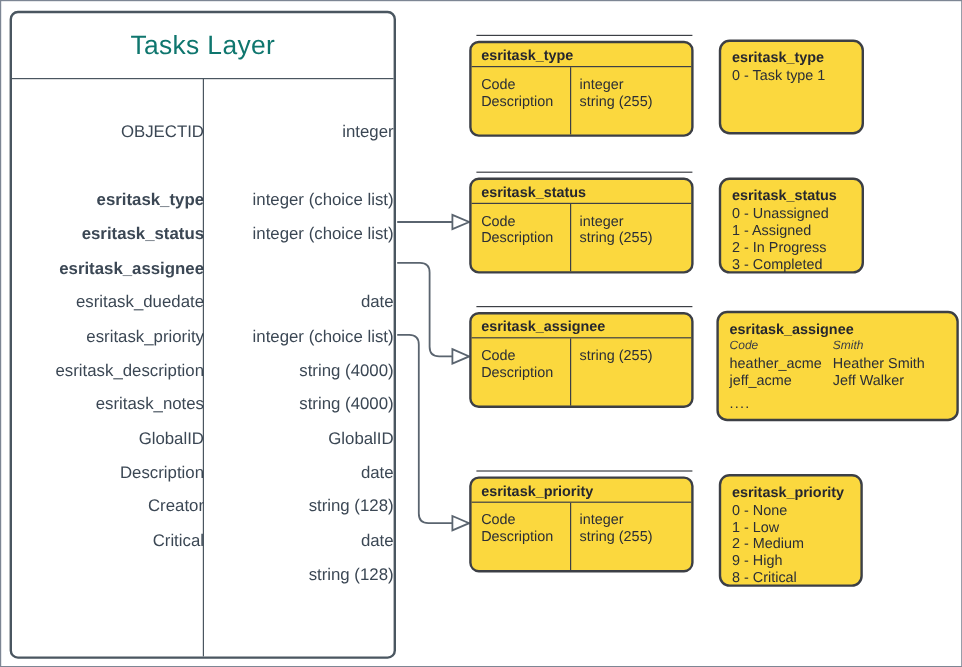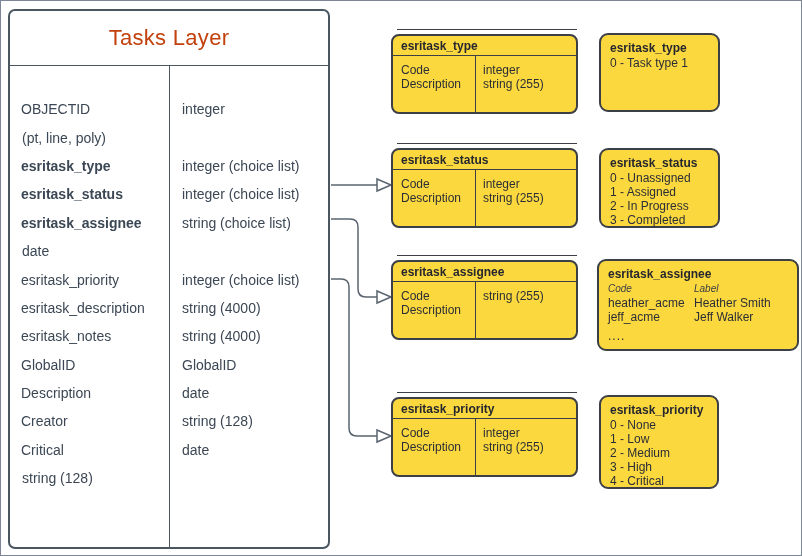--- a/index.html
+++ b/index.html
@@ -3,24 +3,24 @@
 <meta charset="utf-8">
 <style>
   * { margin:0; padding:0; box-sizing:border-box; }
   html,body { width:802px; height:556px; background:#ffffff; font-family:"Liberation Sans", sans-serif; }
   .canvas { position:relative; width:802px; height:556px; background:#ffffff; border:1px solid #7d8694; overflow:hidden; }
 
   
   .feature-table { position:absolute; left:7px; top:8px; width:322px; height:540px;
     background:#ffffff; border:2px solid #4a5660; border-radius:7px; }
   .feature-table .title { height:54px; display:flex; align-items:center; justify-content:center;
-    font-size:22px; color:#c2410c; letter-spacing:.3px; }
+    font-size:22px; color:#0f766e; letter-spacing:.3px; }
   .feature-table .header-divider { position:absolute; left:0; right:0; top:54px; border-top:1.5px solid #4a5660; }
   .feature-table .col-divider { position:absolute; left:159px; top:54px; bottom:0; border-left:1.5px solid #4a5660; }
-  .feature-rows { position:absolute; top:84px; left:0; right:0; }
+  .feature-rows { position:absolute; top:84px; left:0; right:0;text-align:right; }
   .frow { display:flex; height:28.4px; align-items:center; font-size:14px; color:#3b4754; }
   .frow .c1 { width:160px; padding-left:11px; }
   .frow .c2 { flex:1; padding-left:12px; }
   .frow.bold .c1 { font-weight:bold; }
 
   
   .fieldbox { position:absolute; width:187px; height:80px; background:#fbd83e;
     border:2px solid #3c3f45; border-radius:8px; color:#2b2e36; }
   .fieldbox .topline { position:absolute; left:4px; right:-1px; top:-7px; border-top:1.5px solid #3c3f45; }
   .fieldbox .fb-title { height:20px; padding:3px 8px 0 8px; font-size:12px; font-weight:bold;
@@ -58,35 +58,34 @@
   <div class="feature-table">
     <div class="title">Tasks Layer</div>
     <div class="header-divider"></div>
     <div class="col-divider"></div>
     <div class="feature-rows">
       <div class="frow">
           <div class="c1">OBJECTID</div>
           <div class="c2">integer</div>
         </div>
       <div class="frow">
-          <div class="c2">(pt, line, poly)</div>
         </div>
       <div class="frow bold">
           <div class="c1">esritask_type</div>
           <div class="c2">integer (choice list)</div>
         </div>
       <div class="frow bold">
           <div class="c1">esritask_status</div>
           <div class="c2">integer (choice list)</div>
         </div>
       <div class="frow bold">
           <div class="c1">esritask_assignee</div>
-          <div class="c2">string (choice list)</div>
-        </div>
-      <div class="frow">
+        </div>
+      <div class="frow">
+          <div class="c1">esritask_duedate</div>
           <div class="c2">date</div>
         </div>
       <div class="frow">
           <div class="c1">esritask_priority</div>
           <div class="c2">integer (choice list)</div>
         </div>
       <div class="frow">
           <div class="c1">esritask_description</div>
           <div class="c2">string (4000)</div>
         </div>
@@ -185,31 +184,31 @@
     <div>0 - Unassigned</div>
     <div>1 - Assigned</div>
     <div>2 - In Progress</div>
     <div>3 - Completed</div>
   </div>
 
   <div class="valuebox" style="left:596px; top:258px; width:202px; height:92px;">
     <div class="vb-title">esritask_assignee</div>
     <div class="assignee-grid">
       <div class="hd">Code</div>
-      <div class="hd">Label</div>
+      <div class="hd">Smith</div>
       <div>heather_acme</div>
       <div>Heather Smith</div>
       <div>jeff_acme</div>
       <div>Jeff Walker</div>
     </div>
     <div class="more-row">....</div>
   </div>
 
   <div class="valuebox" style="left:598px; top:394px; width:120px; height:94px;">
     <div class="vb-title">esritask_priority</div>
     <div>0 - None</div>
     <div>1 - Low</div>
     <div>2 - Medium</div>
-    <div>3 - High</div>
-    <div>4 - Critical</div>
+    <div>9 - High</div>
+    <div>8 - Critical</div>
   </div>
 
 </div>
 
 </body></html>

